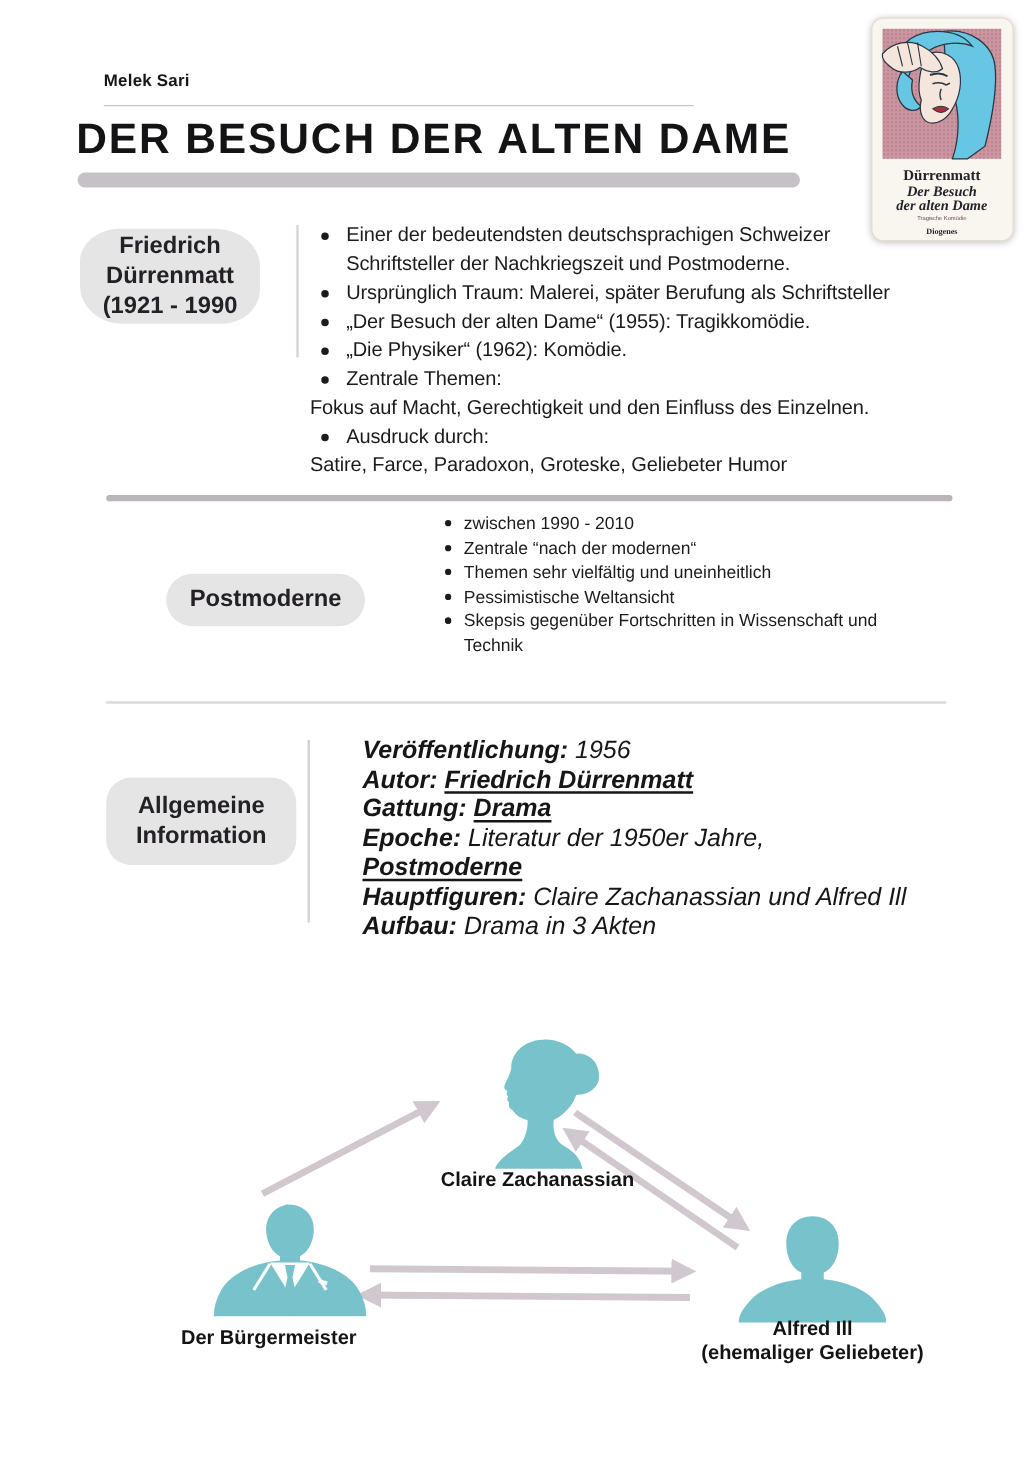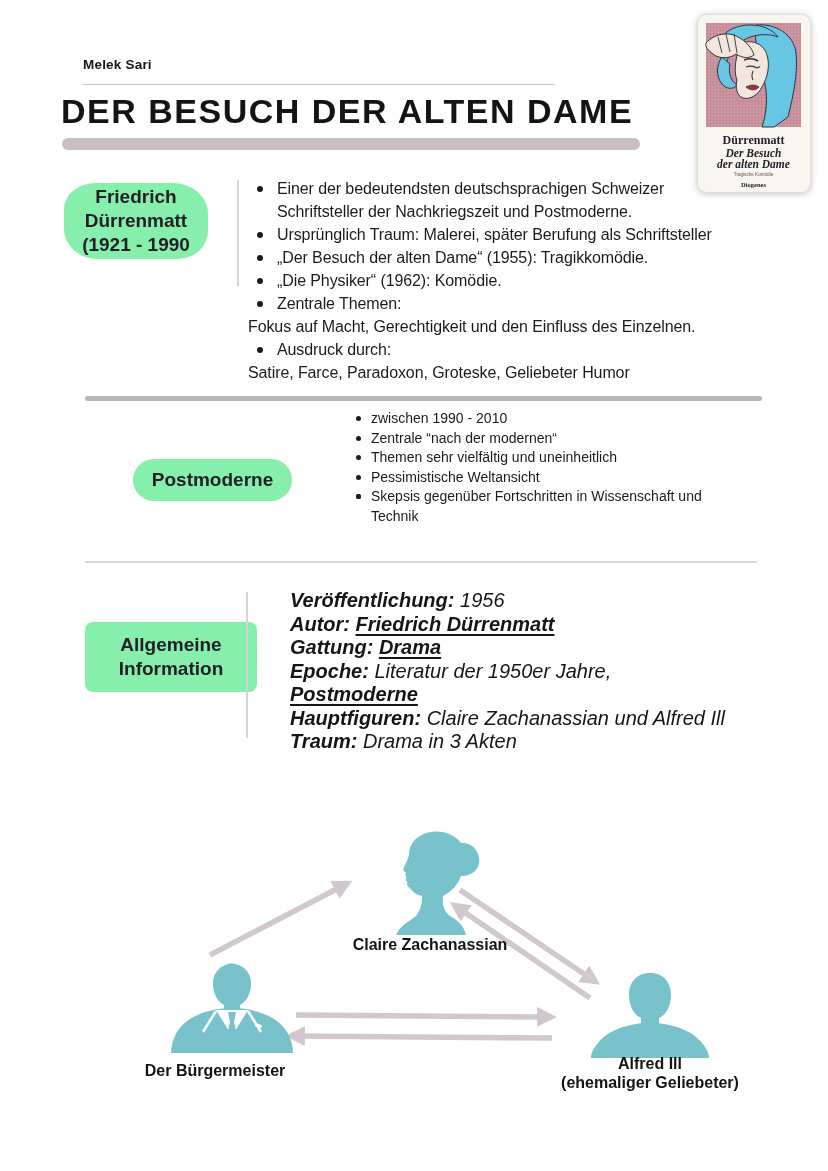--- a/index.html
+++ b/index.html
@@ -7,26 +7,26 @@
   body { font-family:"Liberation Sans", sans-serif; color:#1b1b1d; }
   .page { position:relative; width:828px; height:1171px; background:#ffffff; overflow:hidden; }
 
   
   .author { position:absolute; left:83px; top:57px; font-size:13.5px; font-weight:700; letter-spacing:.2px; color:#171719; }
   .author-line { position:absolute; left:83px; top:84px; width:472px; height:1px; background:#c9c5c9; }
   .page-title { position:absolute; left:61px; top:92px; font-size:34px; font-weight:800; letter-spacing:1.5px; color:#141416; white-space:nowrap; }
   .title-bar { position:absolute; left:62px; top:138px; width:578px; height:12px; border-radius:6px; background:#c8c0c7; }
 
   
-  .label-box { position:absolute; background:#86efac; color:#232026; font-weight:700; text-align:center;
+  .label-box { position:absolute; background:#e5e5e5; color:#232026; font-weight:700; text-align:center;
                display:flex; align-items:center; justify-content:center; }
   #label-duerrenmatt { left:64px; top:183px; width:144px; height:76px; font-size:19px; line-height:24px;
                border-radius:32px 36px 30px 34px / 26px 30px 28px 30px; padding:2px 4px; }
   #label-postmoderne { left:133px; top:459px; width:159px; height:42px; font-size:19px; border-radius:22px; }
-  #label-allgemein  { left:85px;  top:622px; width:172px; height:70px; font-size:19px; line-height:24px; border-radius:8px; padding:2px 6px; }
+  #label-allgemein  { left:85px;  top:622px; width:152px; height:70px; font-size:19px; line-height:24px; border-radius:20px; padding:2px 6px; }
 
   
   .vline { position:absolute; width:2px; background:#d9d3d9; }
   #vline-1 { left:237px; top:180px; height:106px; }
   #vline-3 { left:246px; top:592px; height:146px; }
   .divider-thick { position:absolute; left:85px; top:396px; width:677px; height:5px; border-radius:3px; background:#bcb4bb; }
   .divider-thin  { position:absolute; left:85px; top:561px; width:672px; height:2px; background:#ded8dc; }
 
   
   .blist { position:absolute; }
@@ -190,21 +190,21 @@
       <div class="info-row"><span class="info-label">Veröffentlichung:</span><span class="info-values"><span> 1956</span></span></div>
 
       <div class="info-row"><span class="info-label">Autor:</span><span class="info-values"><span> </span><span class="seg-b seg-u">Friedrich Dürrenmatt</span></span></div>
 
       <div class="info-row"><span class="info-label">Gattung:</span><span class="info-values"><span> </span><span class="seg-b seg-u">Drama </span></span></div>
 
       <div class="info-row"><span class="info-label">Epoche:</span><span class="info-values"><span> Literatur der 1950er Jahre, </span><span class="seg-b seg-u">Postmoderne </span></span></div>
 
       <div class="info-row"><span class="info-label">Hauptfiguren:</span><span class="info-values"><span> Claire Zachanassian und Alfred Ill</span></span></div>
 
-      <div class="info-row"><span class="info-label">Traum:</span><span class="info-values"><span> Drama in 3 Akten</span></span></div>
+      <div class="info-row"><span class="info-label">Aufbau:</span><span class="info-values"><span> Drama in 3 Akten</span></span></div>
     </div>
 
   <svg class="diagram-svg" viewBox="0 0 828 330" role="img">
     <defs>
       <marker id="ah" viewBox="0 0 10 10" refX="7.5" refY="5" markerWidth="3.6" markerHeight="3.6" orient="auto-start-reverse">
         <path d="M0 0 L10 5 L0 10 Z" fill="#d0c7cf"></path>
       </marker>
     </defs>
 
     <g stroke="#d0c7cf" stroke-width="5.5" fill="none">

